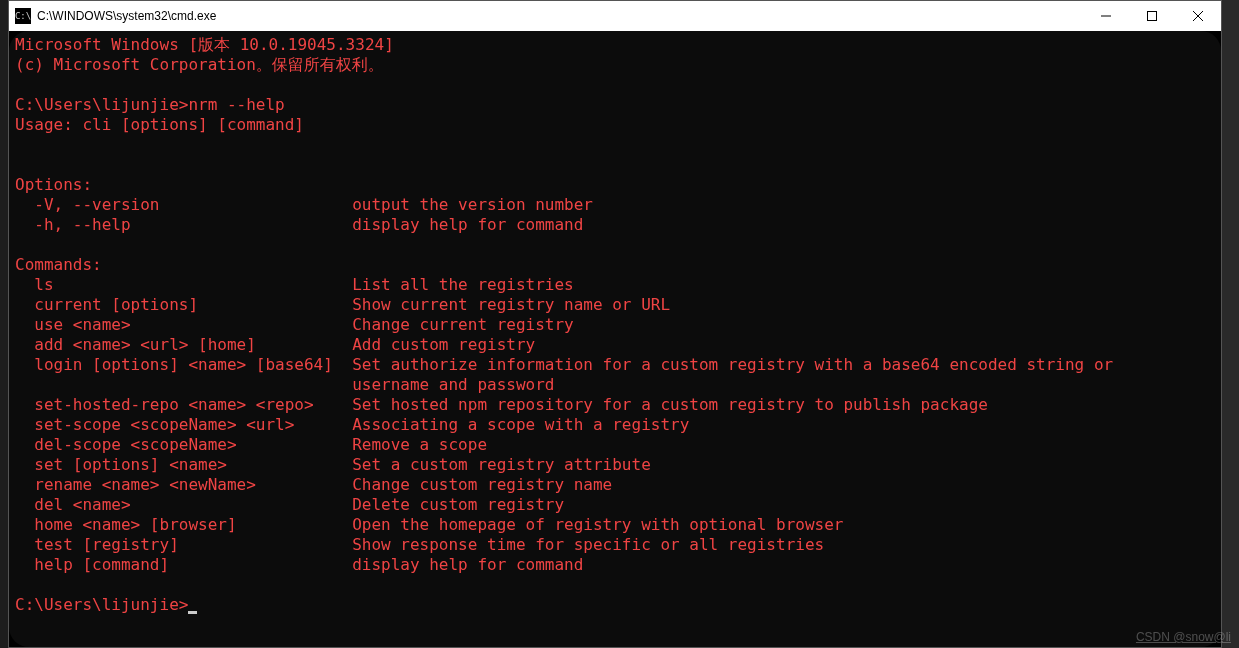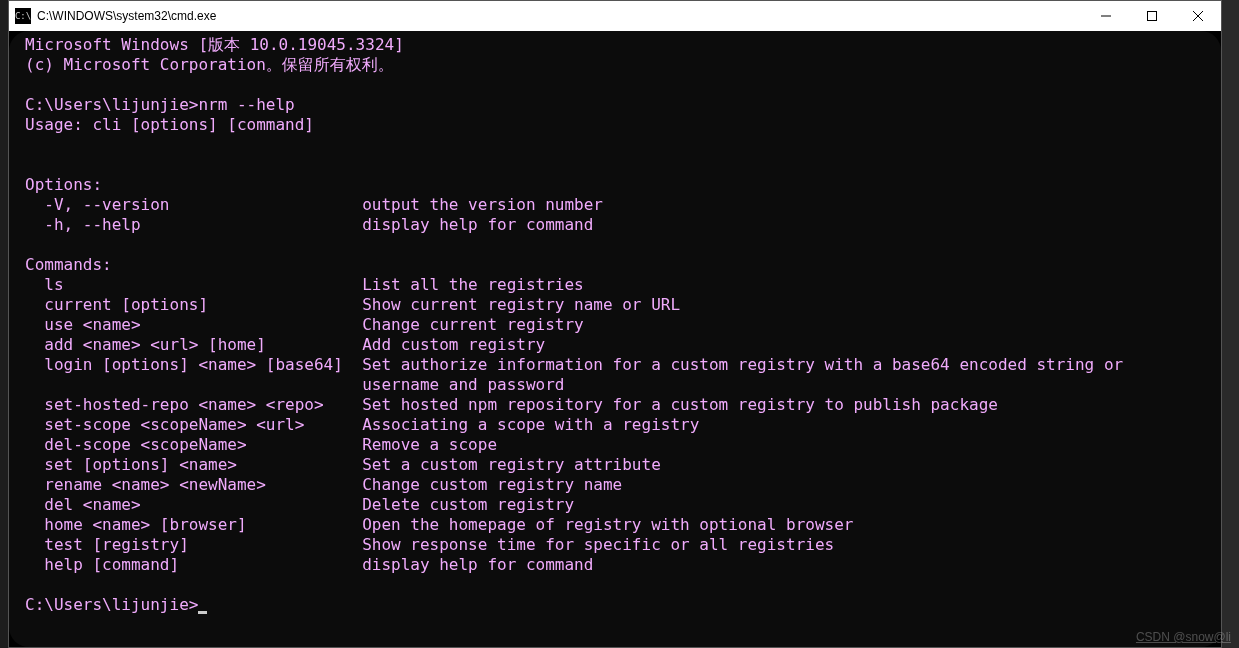--- a/index.html
+++ b/index.html
@@ -52,25 +52,25 @@
     display: flex;
     align-items: center;
     justify-content: center;
     font-size: 10px;
     color: #000;
   }
   .win-btn svg { stroke: #000; fill: none; stroke-width: 1; }
   .terminal {
     flex: 1;
     background: #0c0c0c;
-    padding: 4px 16px;
+    padding: 4px 6px;
     font-family: "NSimSun","SimSun","Consolas",monospace;
     font-size: 16px;
     line-height: 20px;
-    color: #f0abfc;
+    color: #ef4444;
     white-space: pre;
     overflow: hidden;
     position: relative;
     border-radius: 20px;
   }
   .cursor {
     display: inline-block;
     width: 9px;
     height: 3px;
     background: #ccc;

